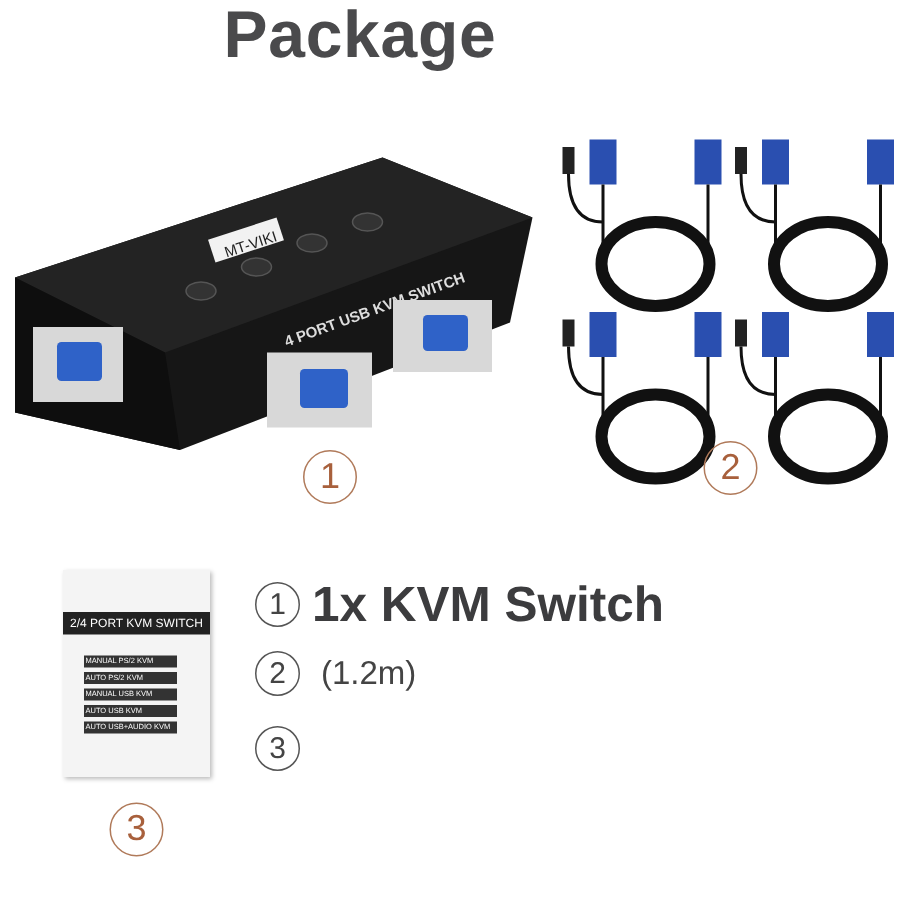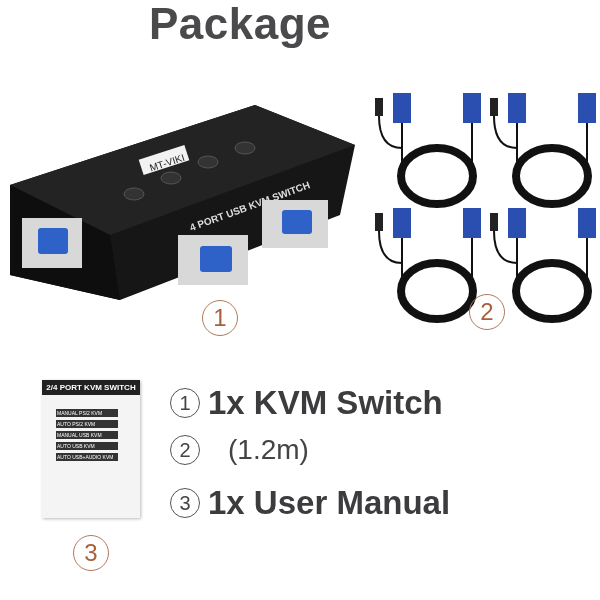--- a/index.html
+++ b/index.html
@@ -2,21 +2,21 @@
 <html><head>
 <meta charset="utf-8">
 <style>
   html, body { margin:0; padding:0; background:#ffffff; }
   body { width:600px; height:600px; position:relative; overflow:hidden; font-family:"Liberation Sans", sans-serif; }
   .title { position:absolute; left:0; top:0; width:480px; text-align:center; font-size:44px; font-weight:bold; color:#4a4a4c; line-height:48px; letter-spacing:0.5px; }
   .badge { position:absolute; width:34px; height:34px; border-radius:50%; border:1.5px solid #b07a5a; color:#a8603c; font-size:24px; line-height:34px; text-align:center; font-family:"Liberation Sans", sans-serif; }
   .item-row { position:absolute; left:170px; display:flex; align-items:center; color:#404040; }
   .item-num { width:28px; height:28px; border-radius:50%; border:1.2px solid #555; font-size:20px; line-height:28px; text-align:center; color:#444; margin-right:8px; }
   .item-text { font-size:33px; font-weight:bold; color:#3c3c3e; }
-  .item-sub { font-size:28px; color:#444; margin-left:20px; }
+  .item-sub { font-size:22px; color:#444; margin-left:6px; }
   svg { position:absolute; }
 </style>
 </head>
 <body>
 
 <div class="title">Package</div>
 
 <svg style="left:0;top:100px" width="360" height="200" viewBox="0 0 360 200">
   <polygon points="10,85 255,5 355,45 340,115 120,200 10,175" fill="#161616"></polygon>
   <polygon points="10,85 255,5 355,45 110,135" fill="#232323"></polygon>
@@ -47,35 +47,34 @@
     <line x1="107" y1="35" x2="107" y2="75" stroke="#111" stroke-width="2"></line>
     <ellipse cx="72" cy="88" rx="36" ry="28" fill="none" stroke="#111" stroke-width="8"></ellipse>
   </g>
   <use href="#cab" x="115" y="0"></use>
   <use href="#cab" x="0" y="115"></use>
   <use href="#cab" x="115" y="115"></use>
 </svg>
 <div class="badge" style="left:469px;top:294px;">2</div>
 
 <div style="position:absolute;left:42px;top:380px;width:98px;height:138px;background:#f4f4f4;box-shadow:1px 1px 3px #bbb;">
-  <div style="background:#222;color:#fff;font-size:8px;font-weight:bold;text-align:center;padding:3px 0;">2/4 PORT KVM SWITCH</div>
+  <div style="margin-top:28px;background:#222;color:#fff;font-size:8px;font-weight:normal;text-align:center;padding:3px 0;">2/4 PORT KVM SWITCH</div>
   <div style="margin-top:14px;padding-left:14px;">
     <div style="font-size:5px;background:#333;color:#fff;margin:3px 0;width:60px;padding:1px;">MANUAL PS/2 KVM</div>
     <div style="font-size:5px;background:#333;color:#fff;margin:3px 0;width:60px;padding:1px;">AUTO PS/2 KVM</div>
     <div style="font-size:5px;background:#333;color:#fff;margin:3px 0;width:60px;padding:1px;">MANUAL USB KVM</div>
     <div style="font-size:5px;background:#333;color:#fff;margin:3px 0;width:60px;padding:1px;">AUTO USB KVM</div>
     <div style="font-size:5px;background:#333;color:#fff;margin:3px 0;width:60px;padding:1px;">AUTO USB+AUDIO KVM</div>
   </div>
 </div>
 <div class="badge" style="left:73px;top:535px;">3</div>
 
 <div class="item-row" style="top:384px;">
   <div class="item-num">1</div>
   <span class="item-text">1x KVM Switch</span>
 </div>
 <div class="item-row" style="top:434px;">
   <div class="item-num">2</div>
   <span class="item-sub">(1.2m)</span>
 </div>
 <div class="item-row" style="top:484px;">
   <div class="item-num">3</div>
-  <span class="item-text">1x User Manual</span>
 </div>
 
 </body></html>

